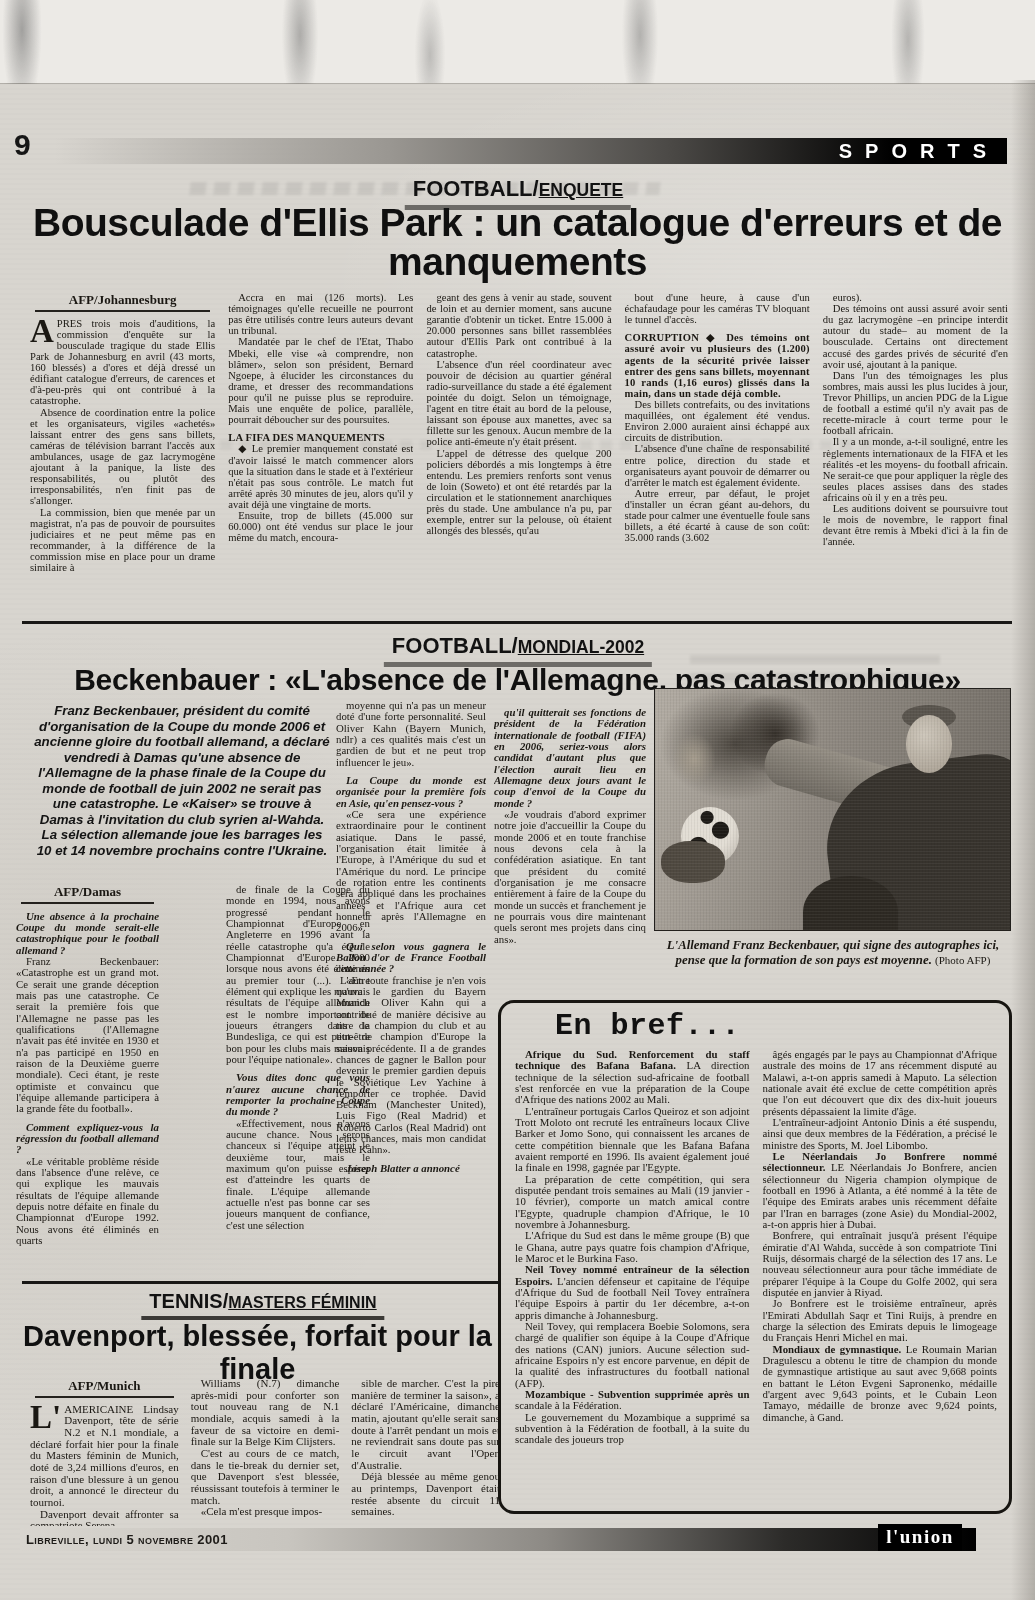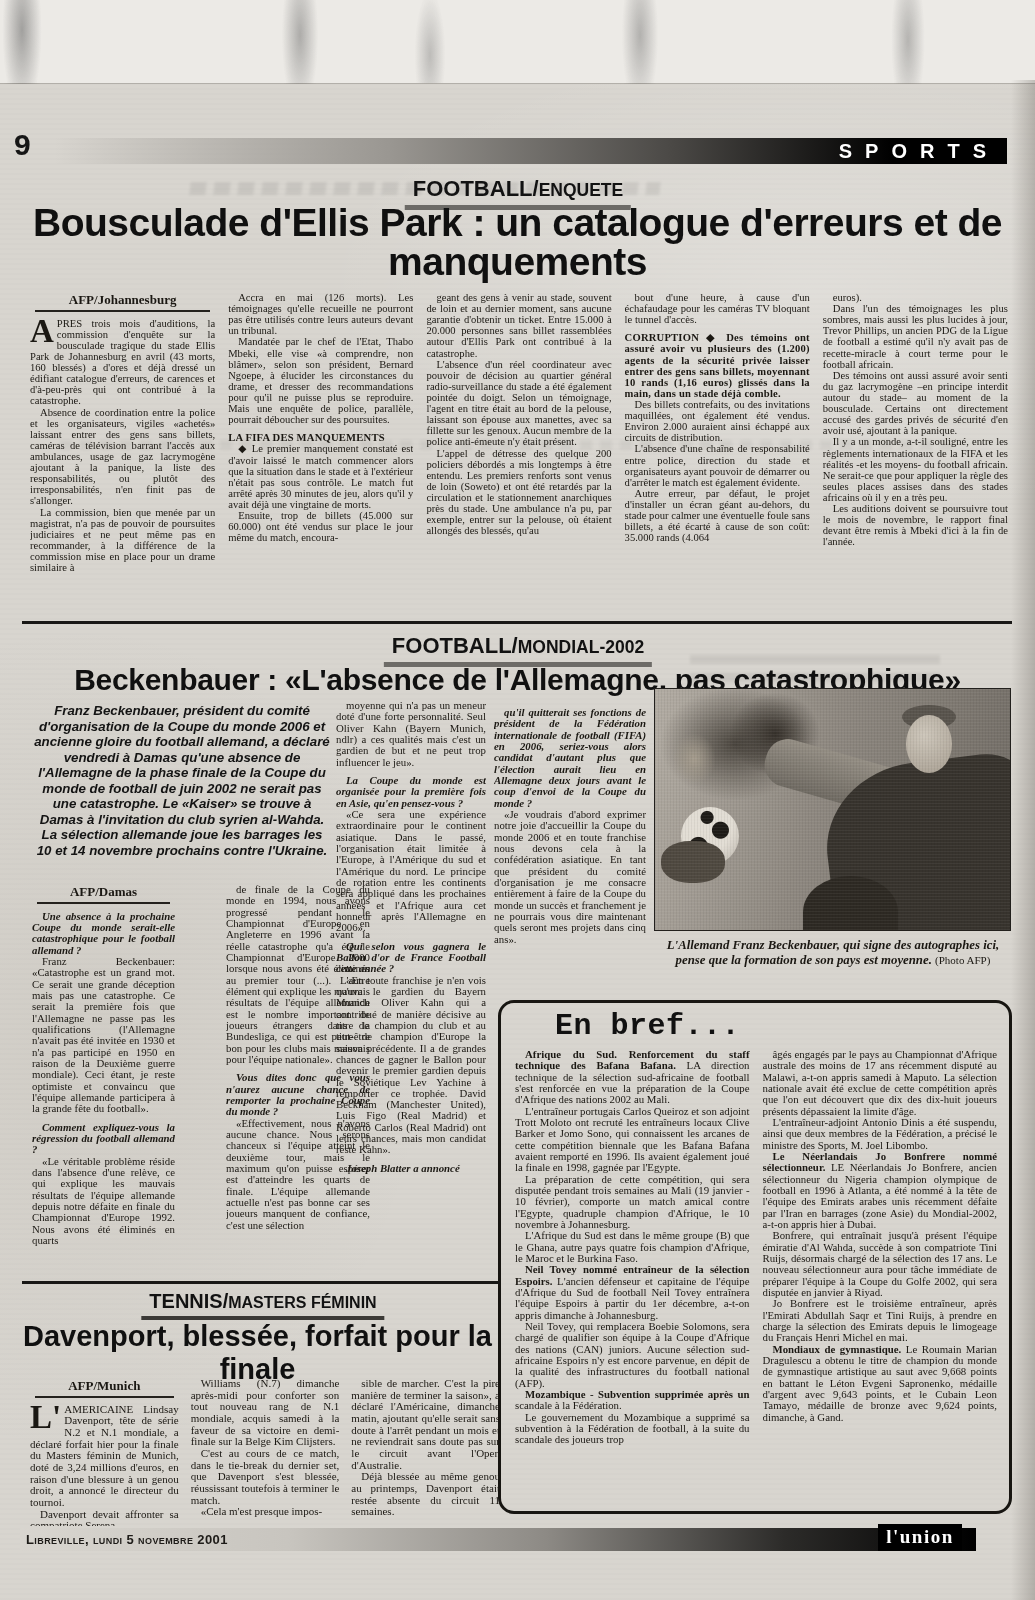--- a/index.html
+++ b/index.html
@@ -38,21 +38,21 @@
   .pagenum { position:absolute; top:128px; left:14px; font-family:"Liberation Sans",sans-serif; font-weight:bold; font-size:30px; color:#161616; }
   .sports-bar { position:absolute; top:138px; left:55px; width:952px; height:26px;
     background:linear-gradient(90deg, rgba(150,147,142,0) 0%, #9a9792 35%, #4a4845 65%, #000 88%); }
   .sports-label { position:absolute; right:8px; top:0; line-height:26px; color:#fff;
     font-family:"Liberation Sans",sans-serif; font-weight:bold; font-size:20px; letter-spacing:13px; padding-left:13px; }
 
   
   .kicker { position:absolute; transform:translateX(-50%); font-family:"Liberation Sans",sans-serif; font-weight:bold;
     color:#121212; border-bottom:5px solid #6d6b67; padding:0 8px 3px; white-space:nowrap; }
   .kicker .kmain { font-size:22px; }
-  .kicker .ksub { font-size:17.5px; }
+  .kicker .ksub { font-size:17.5px;text-decoration:underline; }
   .k1 { top:176px; left:518px; }
   .k2 { top:633px; left:518px; }
   .k3 { top:1290px; left:263px; border-bottom-width:4px; border-bottom-color:#3c3a37; }
   .k3 .kmain { font-size:20px; } .k3 .ksub { font-size:16px; }
 
   .headline1 { position:absolute; top:203px; left:20px; width:995px; text-align:center;
     font-family:"Liberation Sans",sans-serif; font-weight:bold; font-size:39px; line-height:1.0; letter-spacing:-.5px; color:#101010; }
   .headline2 { position:absolute; top:663px; left:10px; width:1015px; text-align:center;
     font-family:"Liberation Sans",sans-serif; font-weight:bold; font-size:30px; letter-spacing:-.3px; color:#101010; }
   .headline3 { position:absolute; top:1320px; left:5px; width:505px; text-align:center;
@@ -74,21 +74,21 @@
 
   
   .cols5 { position:absolute; top:292px; left:30px; width:978px; height:326px; display:grid;
     grid-template-columns:repeat(5,1fr); column-gap:13px; font-size:10.6px; line-height:1.05; overflow:hidden; }
   .cols5 .col { overflow:hidden; }
 
   
   .intro { position:absolute; top:703px; left:33px; width:298px; text-align:center;
     font-family:"Liberation Sans",sans-serif; font-weight:bold; font-style:italic; font-size:13.3px; line-height:1.17; color:#141414; }
   .m-col { position:absolute; font-size:10.8px; line-height:1.05; overflow:hidden; }
-  .mc1 { top:884px; left:32px;  width:143px; height:402px; }
+  .mc1 { top:884px; left:16px;  width:143px; height:402px; }
   .mc2 { top:884px; left:187px; width:144px; height:402px;margin-left:39px; }
   .mc3 { top:700px; left:336px; width:150px; height:586px; }
   .mc4 { top:700px; left:494px; width:152px; height:300px; }
 
   .photo { position:absolute; top:688px; left:654px; width:357px; height:243px; border:1px solid #22201d;
     overflow:hidden; background:linear-gradient(105deg,#b2aca3 0%, #8e8880 45%, #6e6962 100%); }
   .photo div { position:absolute; }
   .ph-crowd1 { left:-20px; top:-20px; width:200px; height:150px; background:radial-gradient(closest-side,#4b463f, transparent 75%); }
   .ph-crowd2 { left:60px; top:-10px; width:120px; height:110px; background:radial-gradient(closest-side,#35302a, transparent 75%); }
   .ph-face1 { left:12px; top:38px; width:54px; height:64px; background:radial-gradient(closest-side,#a59c8d, transparent 80%); border-radius:50%; }
@@ -176,27 +176,27 @@
     <p class="para">geant des gens à venir au stade, souvent de loin et au dernier moment, sans aucune garantie d'obtenir un ticket. Entre 15.000 à 20.000 personnes sans billet rassemblées autour d'Ellis Park ont contribué à la catastrophe.</p>
         <p class="para">L'absence d'un réel coordinateur avec pouvoir de décision au quartier général radio-surveillance du stade a été également pointée du doigt. Selon un témoignage, l'agent en titre était au bord de la pelouse, laissant son épouse aux manettes, avec sa fillette sur les genoux. Aucun membre de la police anti-émeute n'y était présent.</p>
         <p class="para">L'appel de détresse des quelque 200 policiers débordés a mis longtemps à être entendu. Les premiers renforts sont venus de loin (Soweto) et ont été retardés par la circulation et le stationnement anarchiques près du stade. Une ambulance n'a pu, par exemple, entrer sur la pelouse, où étaient allongés des blessés, qu'au</p>
       </div>
     <div class="col plist">
 
     <p class="para">bout d'une heure, à cause d'un échafaudage pour les caméras TV bloquant le tunnel d'accès.</p>
         <p class="para subhead"><b>CORRUPTION ◆ </b>Des témoins ont assuré avoir vu plusieurs des (1.200) agents de la sécurité privée laisser entrer des gens sans billets, moyennant 10 rands (1,16 euros) glissés dans la main, dans un stade déjà comble.</p>
         <p class="para">Des billets contrefaits, ou des invitations maquillées, ont également été vendus. Environ 2.000 auraient ainsi échappé aux circuits de distribution.</p>
         <p class="para">L'absence d'une chaîne de responsabilité entre police, direction du stade et organisateurs ayant pouvoir de démarrer ou d'arrêter le match est également évidente.</p>
-        <p class="para">Autre erreur, par défaut, le projet d'installer un écran géant au-dehors, du stade pour calmer une éventuelle foule sans billets, a été écarté à cause de son coût: 35.000 rands (4.064</p>
+        <p class="para">Autre erreur, par défaut, le projet d'installer un écran géant au-dehors, du stade pour calmer une éventuelle foule sans billets, a été écarté à cause de son coût: 35.000 rands (3.602</p>
       </div>
     <div class="col plist">
 
     <p class="para">euros).</p>
+        <p class="para">Des témoins ont aussi assuré avoir senti du gaz lacrymogène –en principe interdit autour du stade– au moment de la bousculade. Certains ont directement accusé des gardes privés de sécurité d'en avoir usé, ajoutant à la panique.</p>
         <p class="para">Dans l'un des témoignages les plus sombres, mais aussi les plus lucides à jour, Trevor Phillips, un ancien PDG de la Ligue de football a estimé qu'il n'y avait pas de recette-miracle à court terme pour le football africain.</p>
-        <p class="para">Des témoins ont aussi assuré avoir senti du gaz lacrymogène –en principe interdit autour du stade– au moment de la bousculade. Certains ont directement accusé des gardes privés de sécurité d'en avoir usé, ajoutant à la panique.</p>
         <p class="para">Il y a un monde, a-t-il souligné, entre les règlements internationaux de la FIFA et les réalités -et les moyens- du football africain. Ne serait-ce que pour appliquer la règle des seules places assises dans des stades africains où il y en a très peu.</p>
         <p class="para">Les auditions doivent se poursuivre tout le mois de novembre, le rapport final devant être remis à Mbeki d'ici à la fin de l'année.</p>
       </div>
   </div>
 
   <div class="rule-dark r1"></div>
   <div class="kicker k2">
     <span class="kmain">FOOTBALL/</span><span class="ksub">MONDIAL-2002</span>
   </div>
   <h2 class="headline2">Beckenbauer : «L'absence de l'Allemagne, pas catastrophique»</h2>

